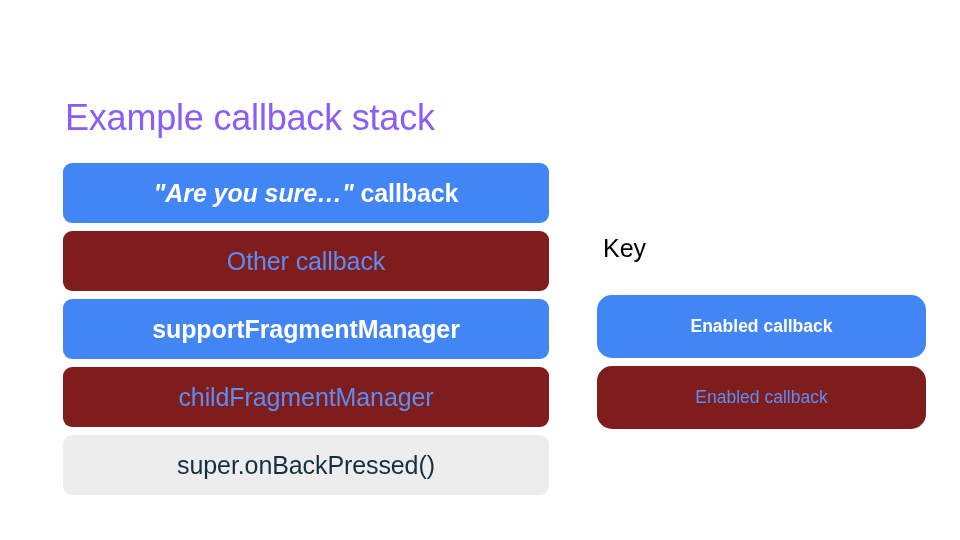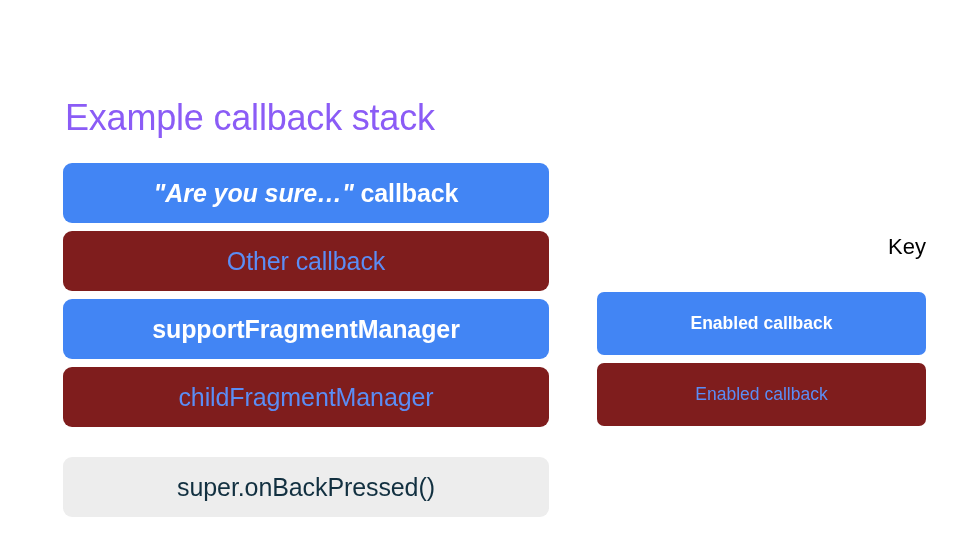--- a/index.html
+++ b/index.html
@@ -73,21 +73,20 @@
   .bar.disabled {
     background: #7f1d1d;
   }
   .bar.disabled .bar-label {
     color: #5B8DF5;
     font-weight: 400;
   }
 
   .bar.system {
     background: #EDEDED;
-    margin-top: 22px;
   }
   .bar.system .bar-label {
     color: #123040;
     font-weight: 400;
   }
 
   
   .stack-list .bar-label {
     font-size: 25px;
     letter-spacing: -0.1px;
@@ -100,38 +99,37 @@
 
   
   .key-section {
     position: absolute;
     left: 597px;
     top: 236px;
     width: 329px;
   }
 
   .key-title {
-    font-size: 22px;
+    font-size: 25px;
     font-weight: 400;
     color: #000000;
     line-height: 1;
     margin: 0 0 34px 6px;
     white-space: nowrap;
-    text-align: right;
   }
 
   .key-list {
     display: flex;
     flex-direction: column;
     gap: 8px;
   }
 
   .key-list .bar {
     height: 63px;
-    border-radius: 7px;
+    border-radius: 15px;
   }
 
   .key-list .bar-label {
     font-size: 17.5px;
     letter-spacing: 0px;
   }
 </style>
 </head>
 <body>
 

